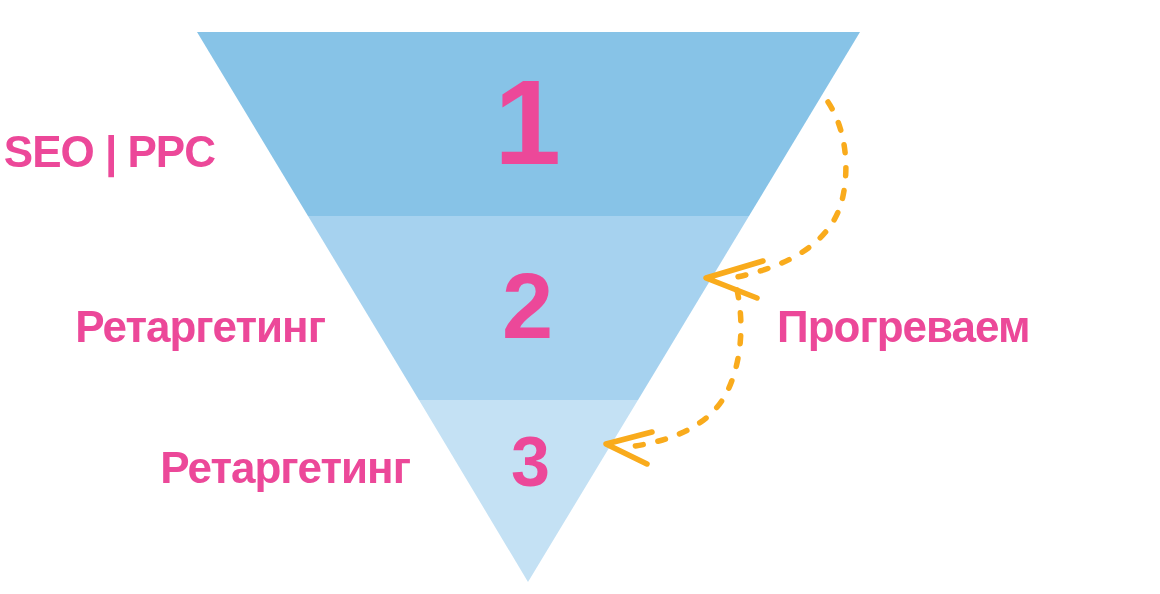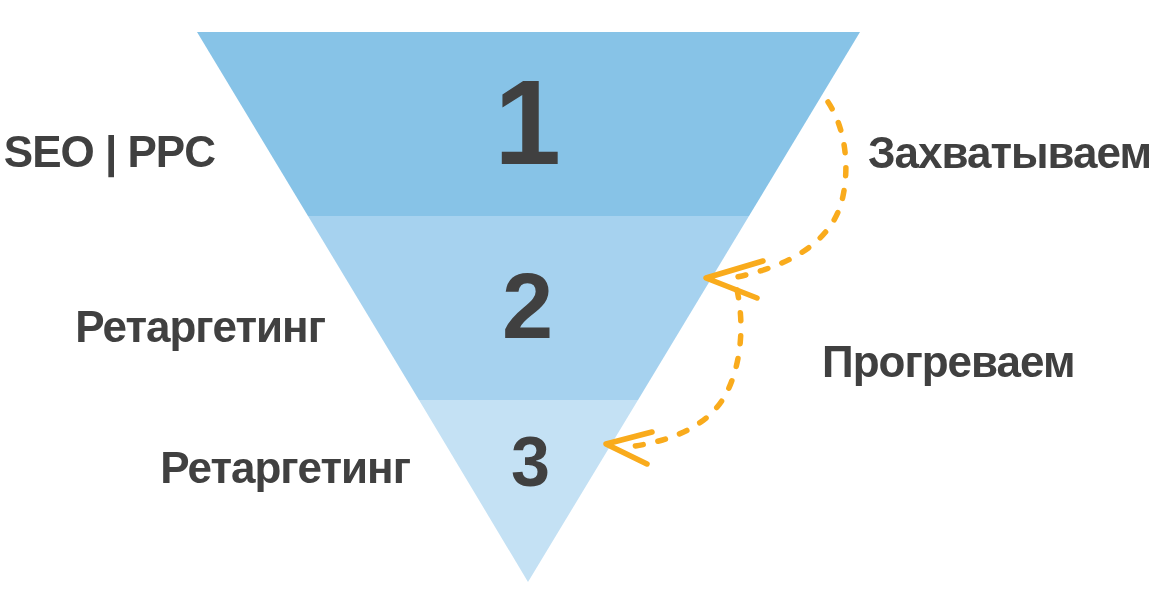--- a/index.html
+++ b/index.html
@@ -7,21 +7,21 @@
     position:relative;
     width:1160px;height:594px;
     background:#ffffff;
     overflow:hidden;
     font-family:"Liberation Sans","DejaVu Sans",sans-serif;
   }
   #funnel-svg{position:absolute;top:0;left:0;}
   .txt{
     position:absolute;
     font-weight:700;
-    color:#404040;
+    color:#ec4899;
     letter-spacing:-1px;
     white-space:nowrap;
     line-height:1;
   }
   .side-label{font-size:44px;}
   .tier-number{
     transform:translate(-50%,-50%);
     text-align:center;
   }
   .num-1{font-size:120px;}
@@ -49,16 +49,15 @@
   </svg>
 
   <div class="txt tier-number num-1" style="left:527px;top:122px;">1</div>
   <div class="txt tier-number num-2" style="left:527px;top:306px;">2</div>
   <div class="txt tier-number num-3" style="left:530px;top:462px;">3</div>
 
   <div class="txt side-label left-label" style="right:945px;top:152px;">SEO | PPC</div>
   <div class="txt side-label left-label" style="right:835px;top:327px;">Ретаргетинг</div>
   <div class="txt side-label left-label" style="right:750px;top:468px;">Ретаргетинг</div>
 
-  <div class="txt side-label right-label" style="left:868px;top:153px;">Захватываем</div>
-  <div class="txt side-label right-label" style="left:822px;top:327px;margin-top:35px;">Прогреваем</div>
+  <div class="txt side-label right-label" style="left:777px;top:327px;">Прогреваем</div>
 
 </div>
 
 </body></html>

